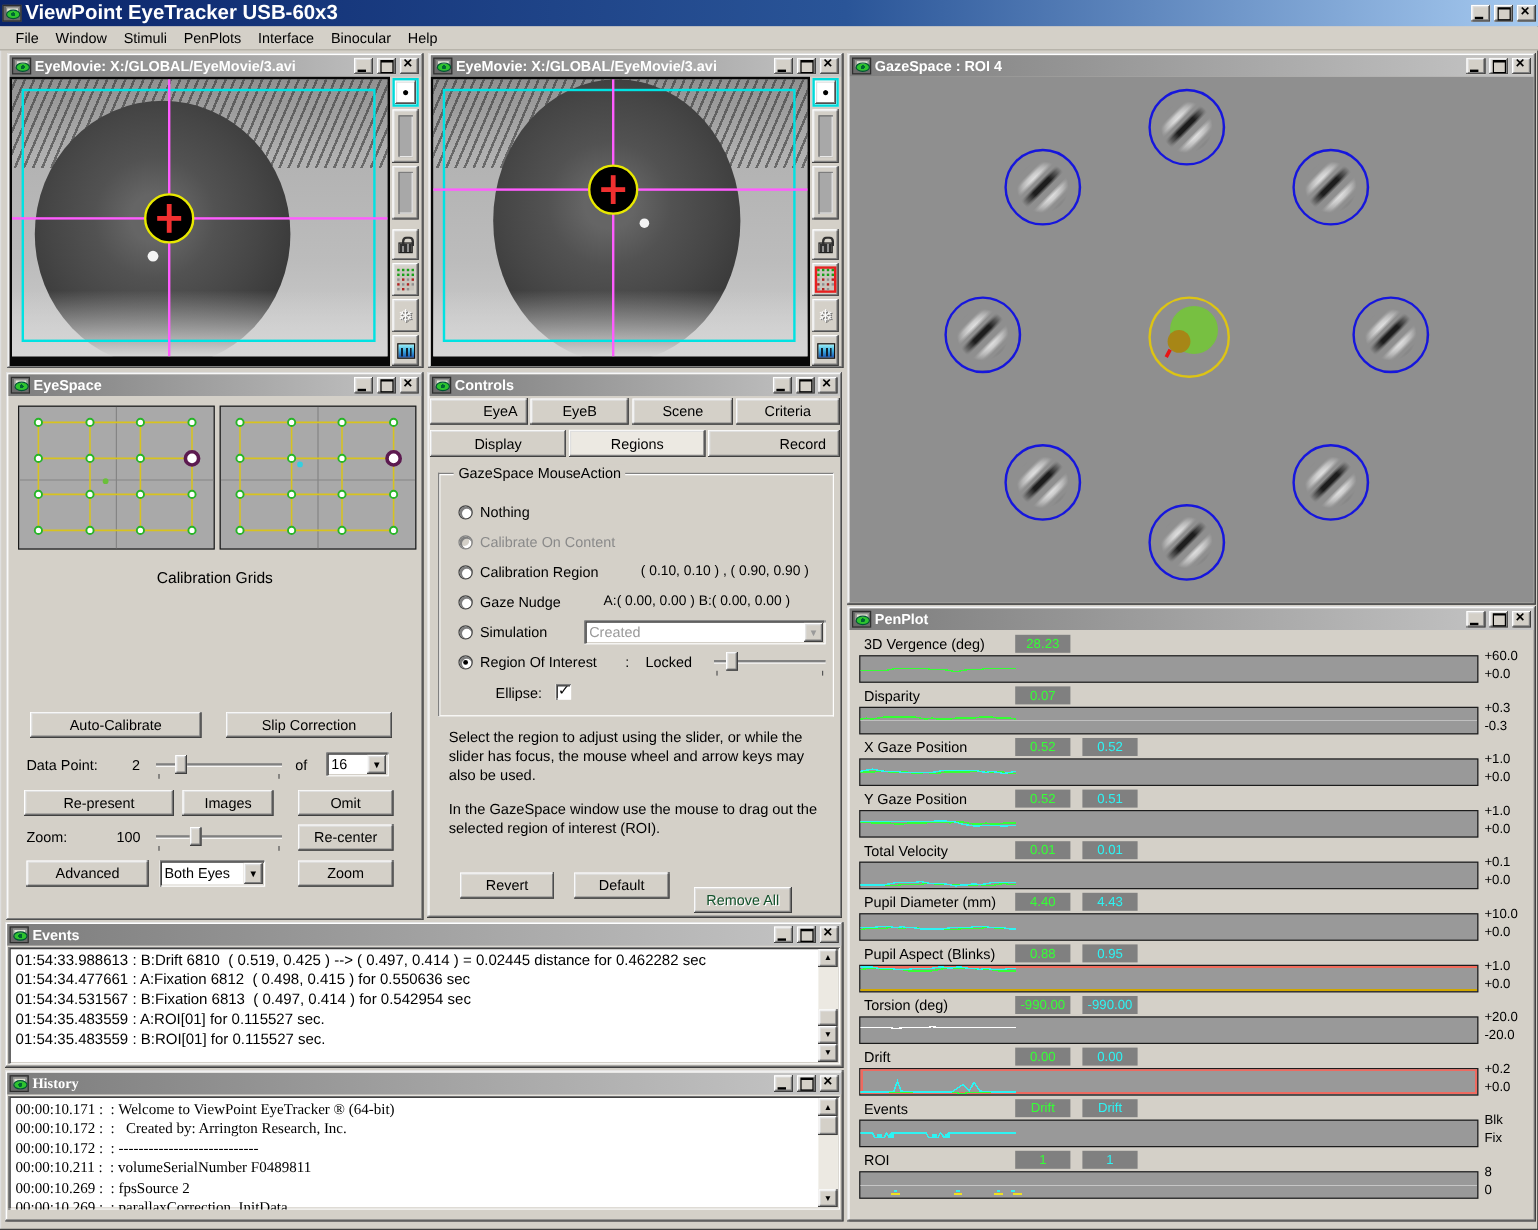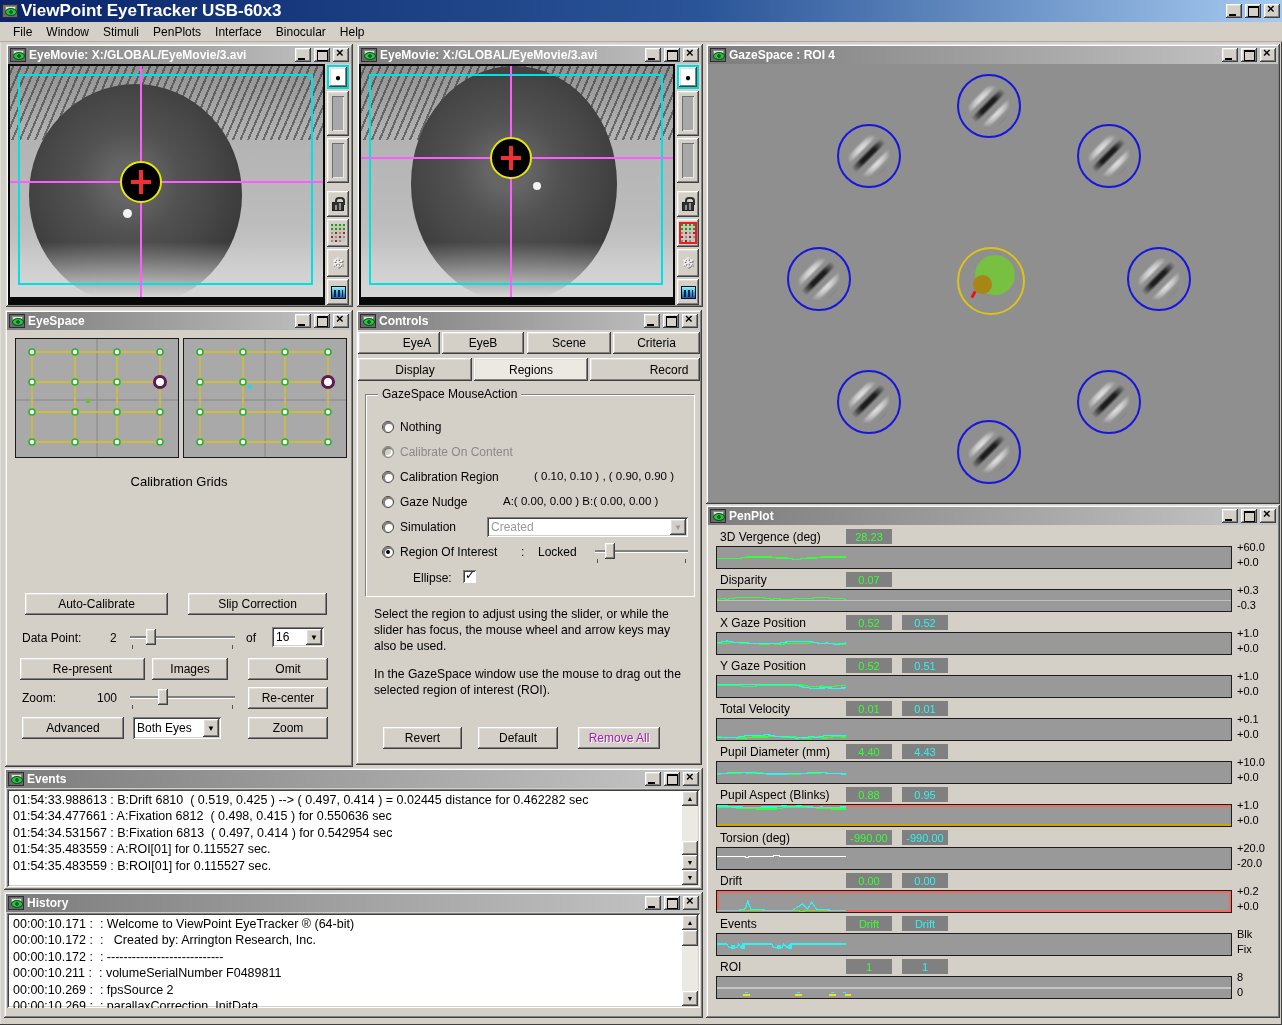--- a/index.html
+++ b/index.html
@@ -17,21 +17,21 @@
         box-shadow:inset -1px -1px #404040,inset 1px 1px #fff,inset -2px -2px #808080,inset 2px 2px #dfdfdf;}
   .g-min::after{content:"";position:absolute;left:3px;bottom:2px;width:7px;height:2px;background:#000;}
   .g-max::after{content:"";position:absolute;left:3px;top:2px;width:9px;height:8px;border:1px solid #000;border-top-width:2px;}
   .g-x::after{content:"×";position:absolute;left:3px;top:-3px;font:bold 13px "Liberation Sans",sans-serif;color:#000;}
   .appicon{position:relative;width:16px;height:14px;flex:0 0 auto;background:#6a6a6a;border:1px solid #2e2e2e;}
   .appicon::before{content:"";position:absolute;left:2px;top:1px;width:9px;height:4px;background:#e3e3d6;border:1px solid #8a8a8a;}
   .appicon::after{content:"";position:absolute;left:2px;bottom:1px;width:10px;height:6px;border-radius:50%;background:radial-gradient(circle,#063 0 28%,#2ec42e 30% 100%);border:1px solid #053 ;}
   .body{position:relative;height:calc(100% - 18px);}
   .btn{position:absolute;background:#d4d0c8;box-shadow:inset -1px -1px #404040,inset 1px 1px #fff,inset -2px -2px #808080,inset 2px 2px #dfdfdf;
        font-size:12px;color:#000;display:flex;align-items:center;justify-content:center;height:22px;}
-  .btn.disabled{color:#a21caf;text-shadow:1px 1px 0 #fff;}
+  .btn.disabled{color:#14532d;text-shadow:1px 1px 0 #fff;margin-top:12px;}
   .lbl{position:absolute;font-size:12px;color:#000;white-space:nowrap;}
   
   .combo{position:absolute;height:20px;background:#fff;box-shadow:inset 1px 1px #808080,inset -1px -1px #fff,inset 2px 2px #404040,inset -2px -2px #d4d0c8;font-size:12px;}
   .combo .cv{position:absolute;left:4px;top:3px;}
   .combo .cb{position:absolute;right:2px;top:2px;bottom:2px;width:16px;background:#d4d0c8;
              box-shadow:inset -1px -1px #404040,inset 1px 1px #fff,inset -2px -2px #808080,inset 2px 2px #dfdfdf;
              font-size:8px;display:flex;align-items:center;justify-content:center;color:#000;}
   .combo.dis{background:#fff;}
   .combo.dis .cv{color:#9a9a9a;}
   
@@ -470,21 +470,21 @@
         <div class="vsb">
           <div class="sbtn" style="top:0;">▲</div>
           <div class="sthumb" style="bottom:30px;height:14px;"></div>
           <div class="sbtn" style="bottom:15px;height:15px;">▼</div>
           <div class="sbtn" style="bottom:0;height:15px;">▼</div>
         </div>
       </div>
     </div>
   </div>
 
-  <div class="win" style="left:4px;top:892px;width:699px;height:126px;">
+  <div class="win" style="left:4px;top:892px;width:699px;height:126px;font-family:Liberation Serif, serif;">
     <div class="tbar">
       <span class="appicon"></span>
       <span>History</span>
       <span class="tsp"></span>
       <span class="cbtn g-min"></span>
       <span class="cbtn g-max"></span>
       <span class="cbtn g-x"></span>
     </div>
     <div class="body">
       <div class="logfield" style="left:1px;right:1px;top:1px;bottom:8px;">

